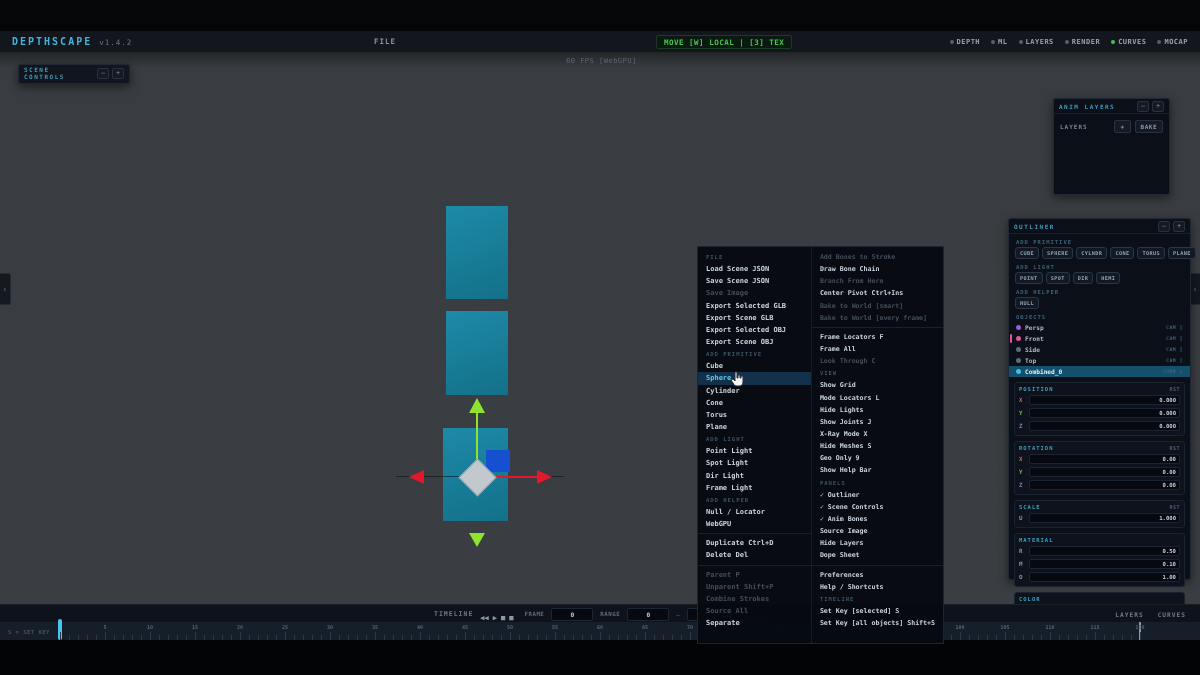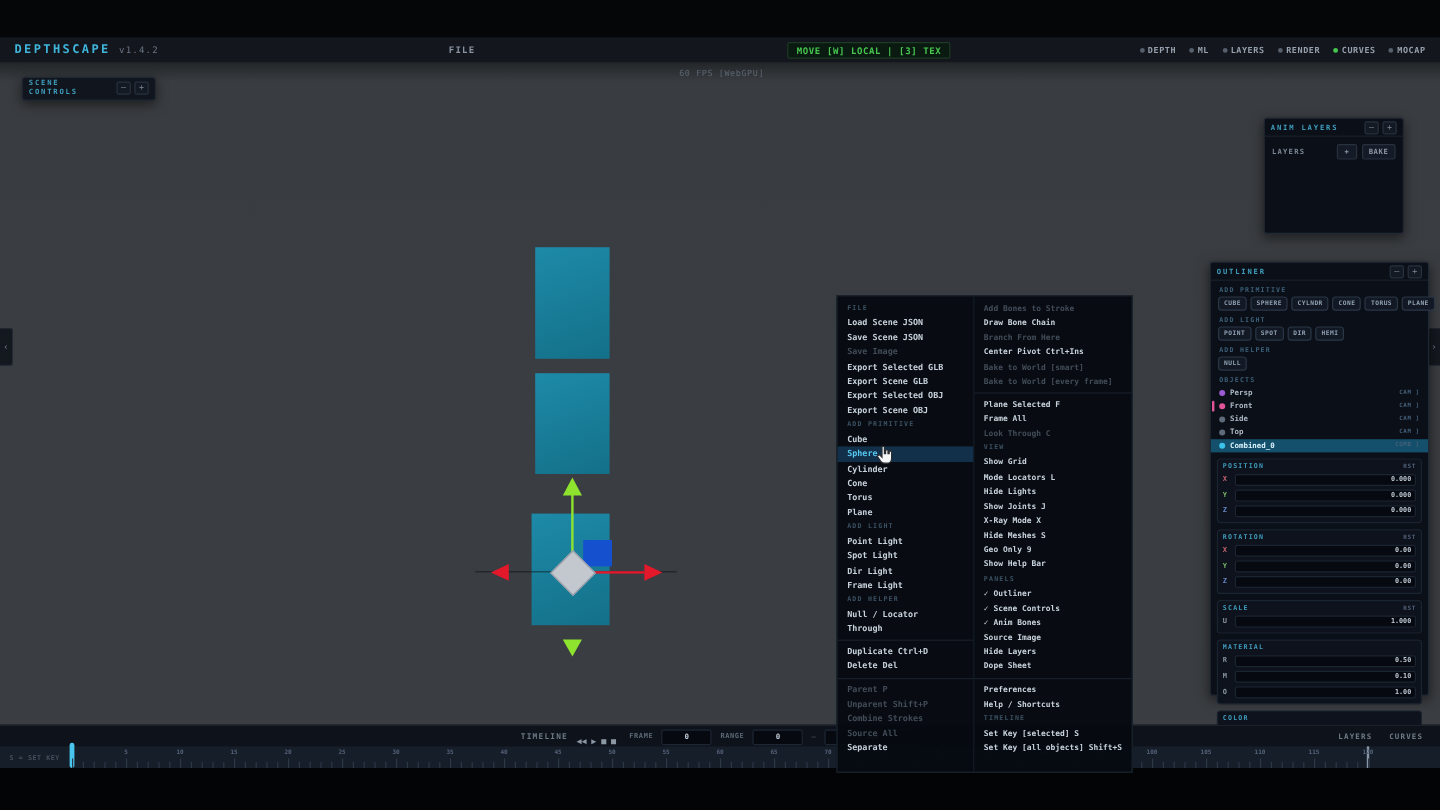--- a/index.html
+++ b/index.html
@@ -225,40 +225,40 @@
         <div class="m-item">Cone</div>
         <div class="m-item">Torus</div>
         <div class="m-item">Plane</div>
         <div class="m-hdr">ADD LIGHT</div>
         <div class="m-item">Point Light</div>
         <div class="m-item">Spot Light</div>
         <div class="m-item">Dir Light</div>
         <div class="m-item">Frame Light</div>
         <div class="m-hdr">ADD HELPER</div>
         <div class="m-item">Null / Locator</div>
-        <div class="m-item">Through</div>
+        <div class="m-item">WebGPU</div>
         <div class="m-div"></div>
         <div class="m-item">Duplicate Ctrl+D</div>
         <div class="m-item">Delete Del</div>
         <div class="m-div"></div>
         <div class="m-item disabled">Parent P</div>
         <div class="m-item disabled">Unparent Shift+P</div>
         <div class="m-item disabled">Combine Strokes</div>
         <div class="m-item disabled">Source All</div>
         <div class="m-item">Separate</div>
       </div>
     <div class="menu-col right" id="menu-right">
         <div class="m-item disabled">Add Bones to Stroke</div>
         <div class="m-item">Draw Bone Chain</div>
         <div class="m-item disabled">Branch From Here</div>
         <div class="m-item">Center Pivot Ctrl+Ins</div>
         <div class="m-item disabled">Bake to World [smart]</div>
         <div class="m-item disabled">Bake to World [every frame]</div>
         <div class="m-div"></div>
-        <div class="m-item">Plane Selected F</div>
+        <div class="m-item">Frame Locators F</div>
         <div class="m-item">Frame All</div>
         <div class="m-item disabled">Look Through C</div>
         <div class="m-hdr">VIEW</div>
         <div class="m-item">Show Grid</div>
         <div class="m-item">Mode Locators L</div>
         <div class="m-item">Hide Lights</div>
         <div class="m-item">Show Joints J</div>
         <div class="m-item">X-Ray Mode X</div>
         <div class="m-item">Hide Meshes S</div>
         <div class="m-item">Geo Only 9</div>

